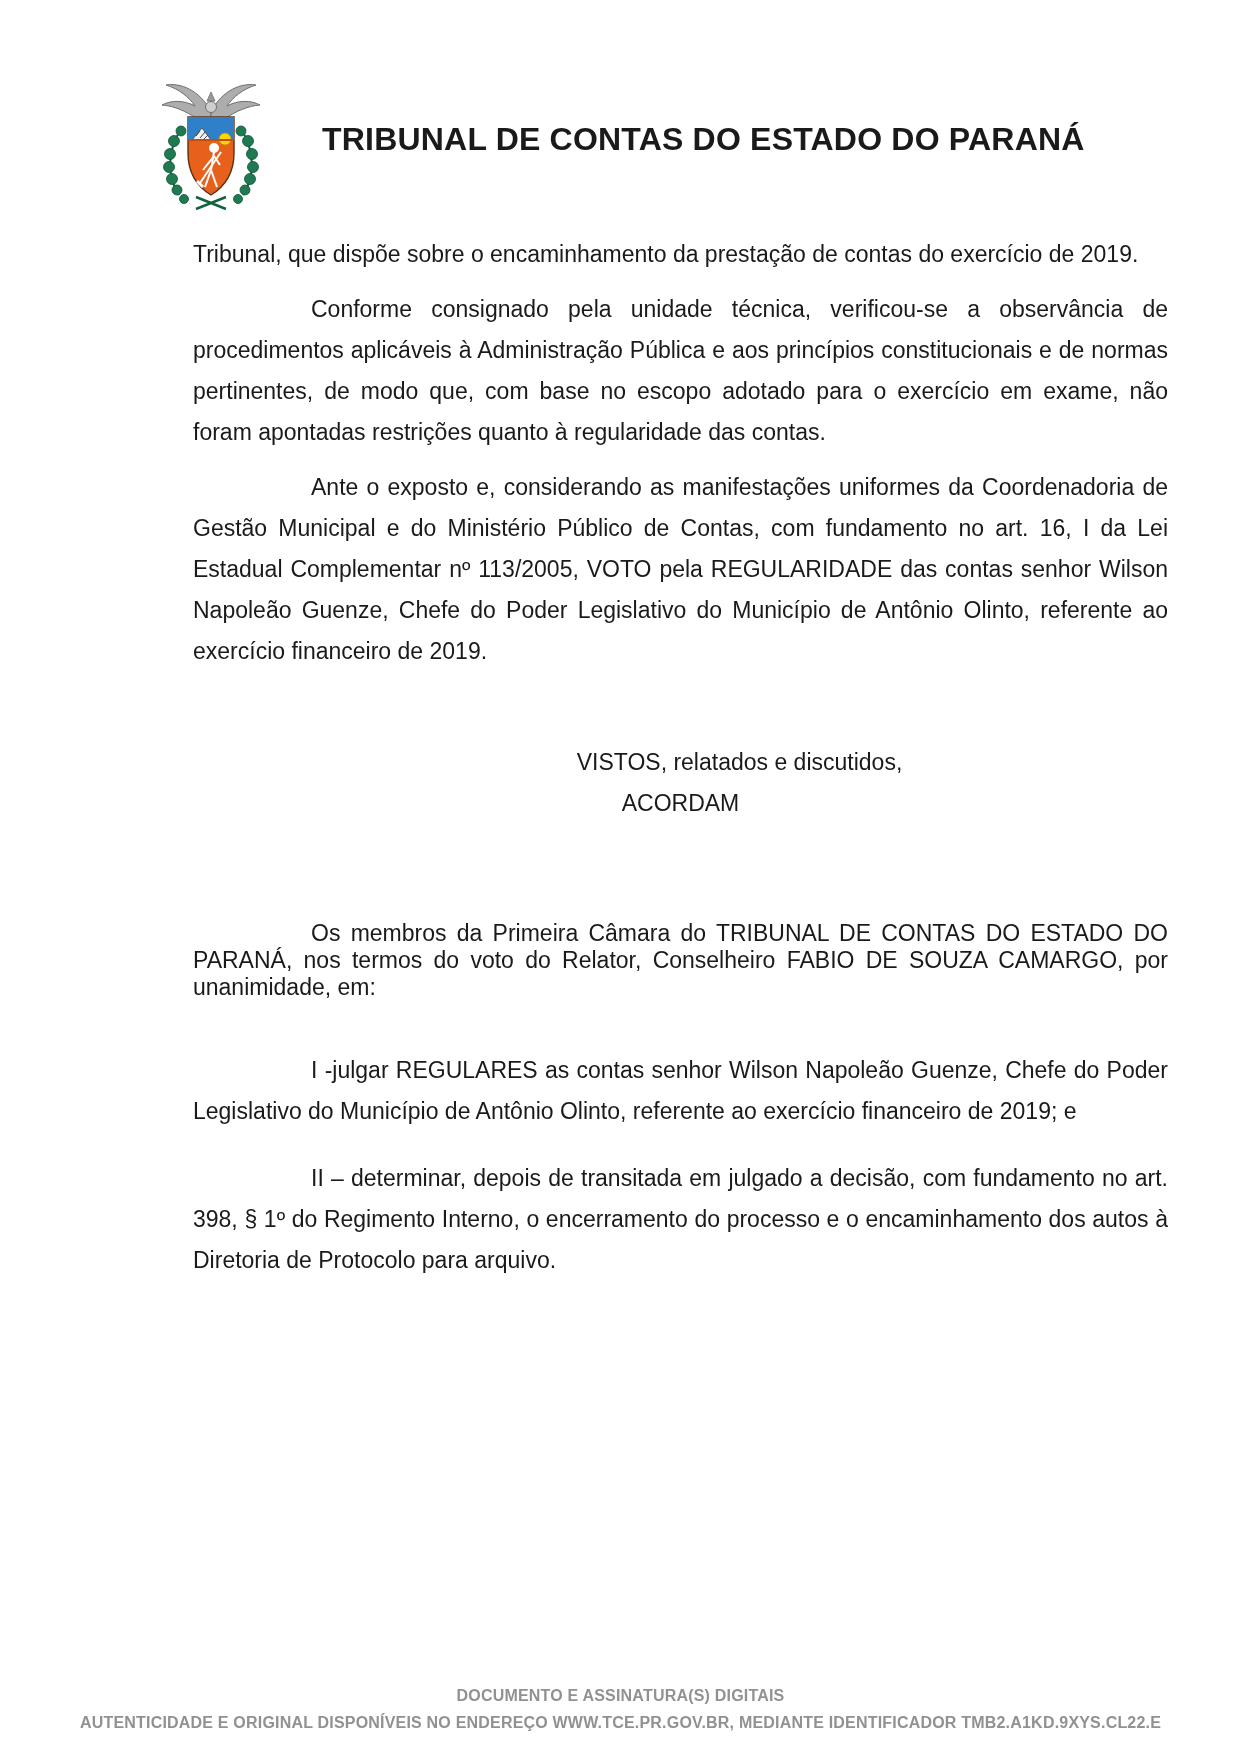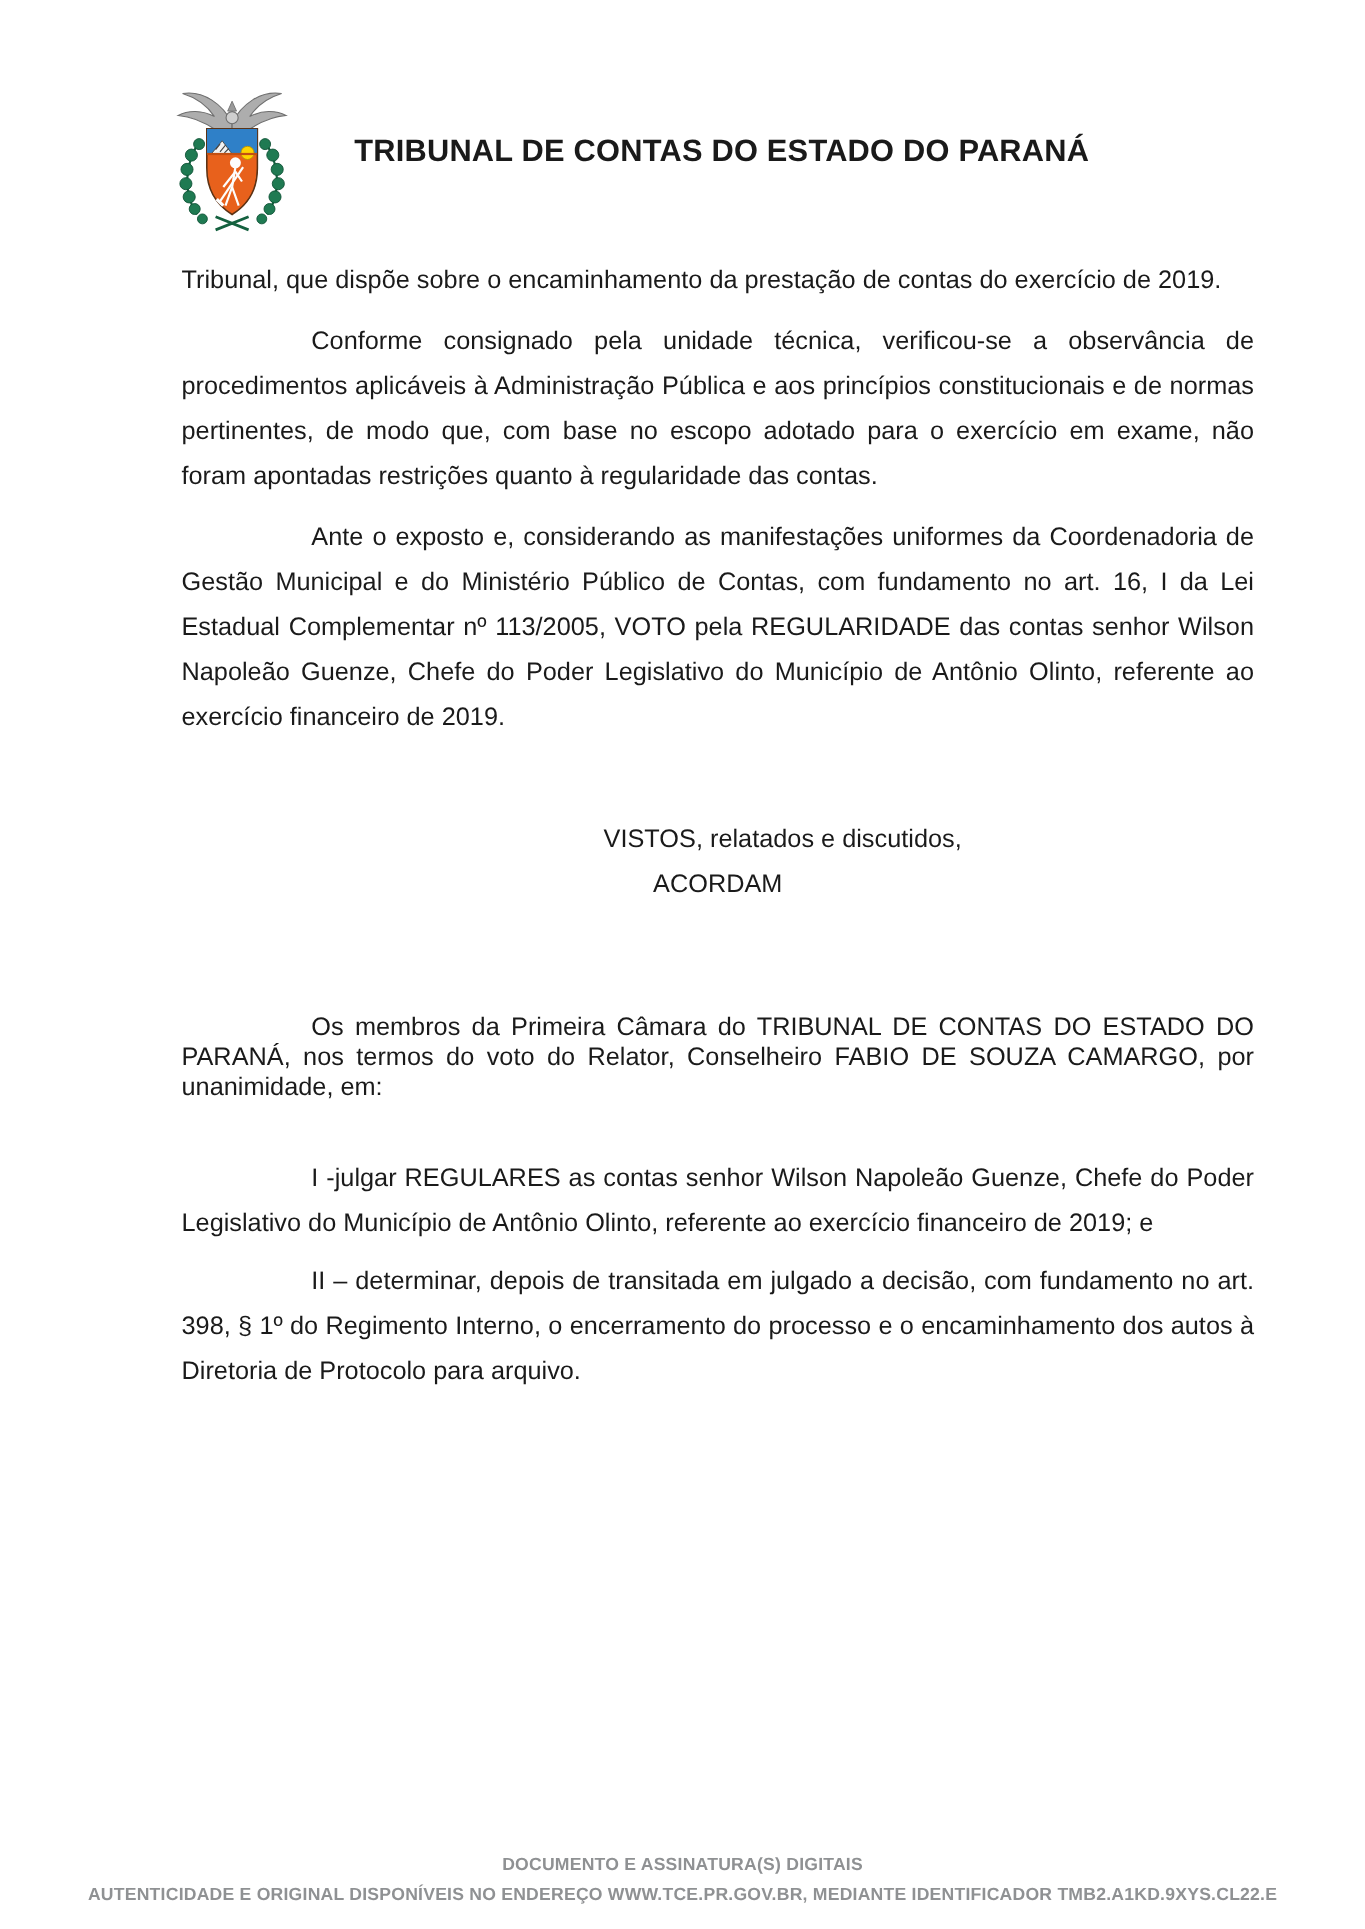--- a/index.html
+++ b/index.html
@@ -17,45 +17,45 @@
     position: absolute;
     left: 150px;
     top: 75px;
     width: 122px;
     height: 140px;
   }
   .doc-title {
     position: absolute;
     left: 322px;
     top: 121px;
-    font-size: 28px;
+    font-size: 32px;
     font-weight: bold;
     white-space: nowrap;
     letter-spacing: 0.2px;
   }
   
   .doc-body {
     position: absolute;
-    left: 165px;
+    left: 193px;
     top: 234px;
     width: 975px;
   }
   .doc-body p {
     margin: 0;
     font-size: 23px;
     line-height: 41px;
     text-align: justify;
   }
   .doc-body p.continuation { margin-top: 0; }
   .doc-body p.body    { margin-top: 14px; text-indent: 118px; }
   .doc-body p.vistos  { margin-top: 70px; text-indent: 118px; text-align: center; }
   .doc-body p.acordam { text-align: center; text-indent: 0; }
   .doc-body p.members { margin-top: 96px; line-height: 27px; text-indent: 118px; }
   .doc-body p.item1   { margin-top: 49px; text-indent: 118px; }
-  .doc-body p.item2   { margin-top: 12px; text-indent: 118px; }
+  .doc-body p.item2   { margin-top: 26px; text-indent: 118px; }
   .b { font-weight: normal; }
   
   .doc-footer {
     position: absolute;
     left: 0;
     top: 1682px;
     width: 100%;
     text-align: center;
     color: #8f9193;
     font-weight: bold;

